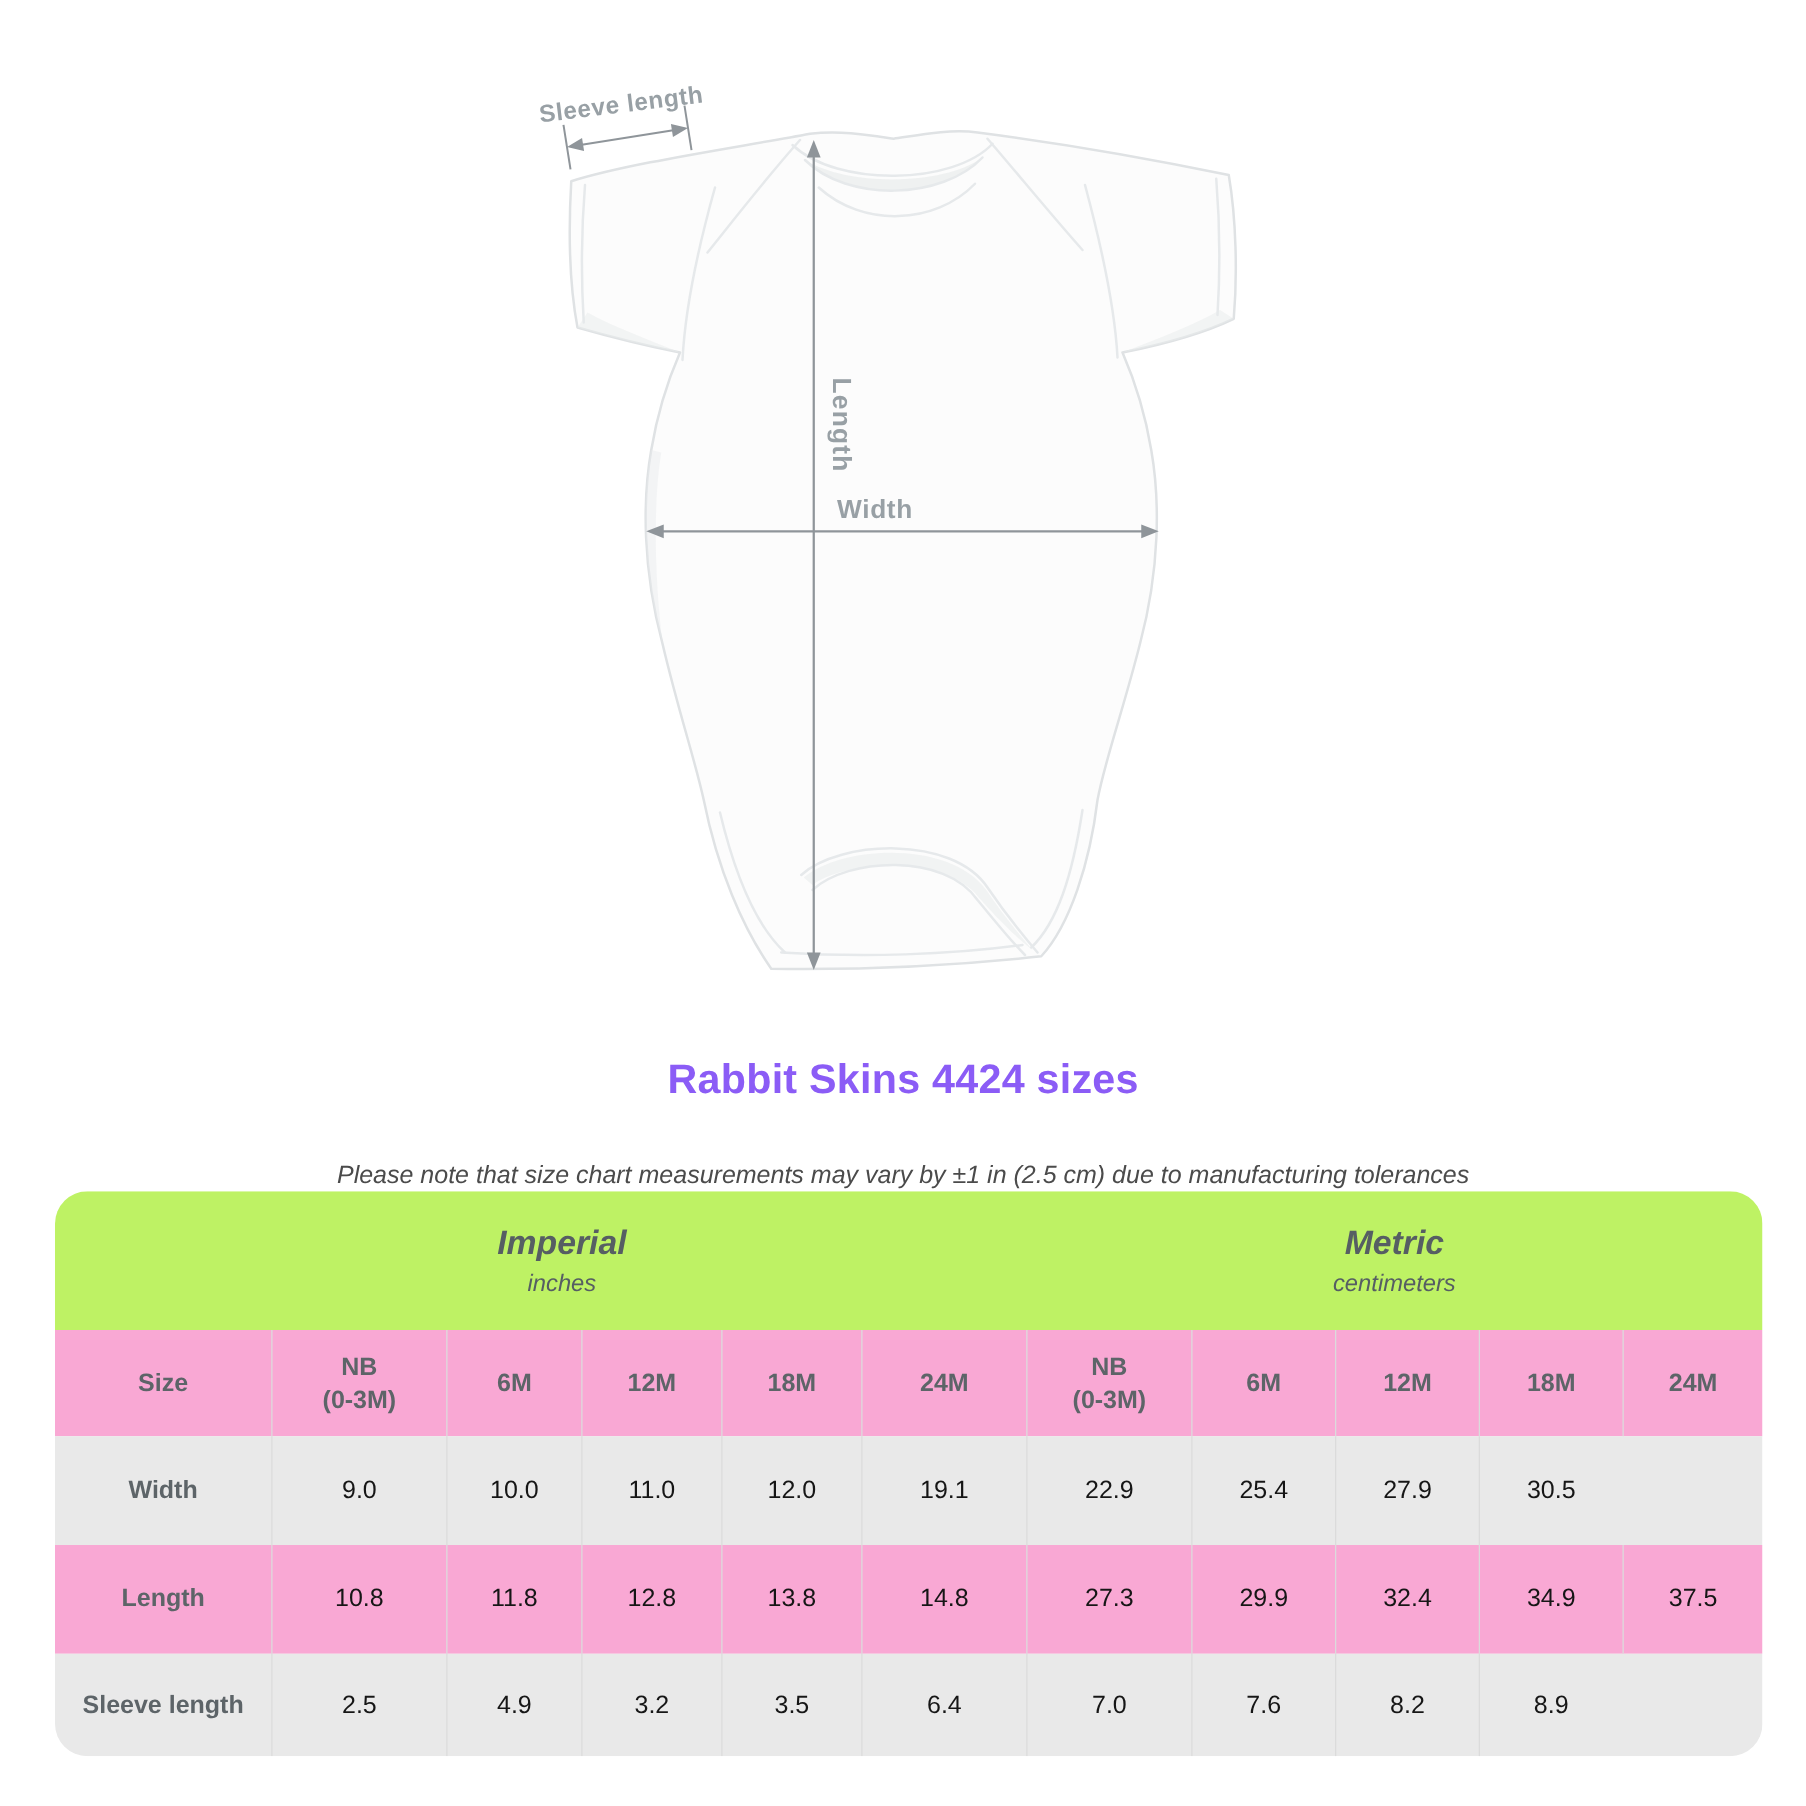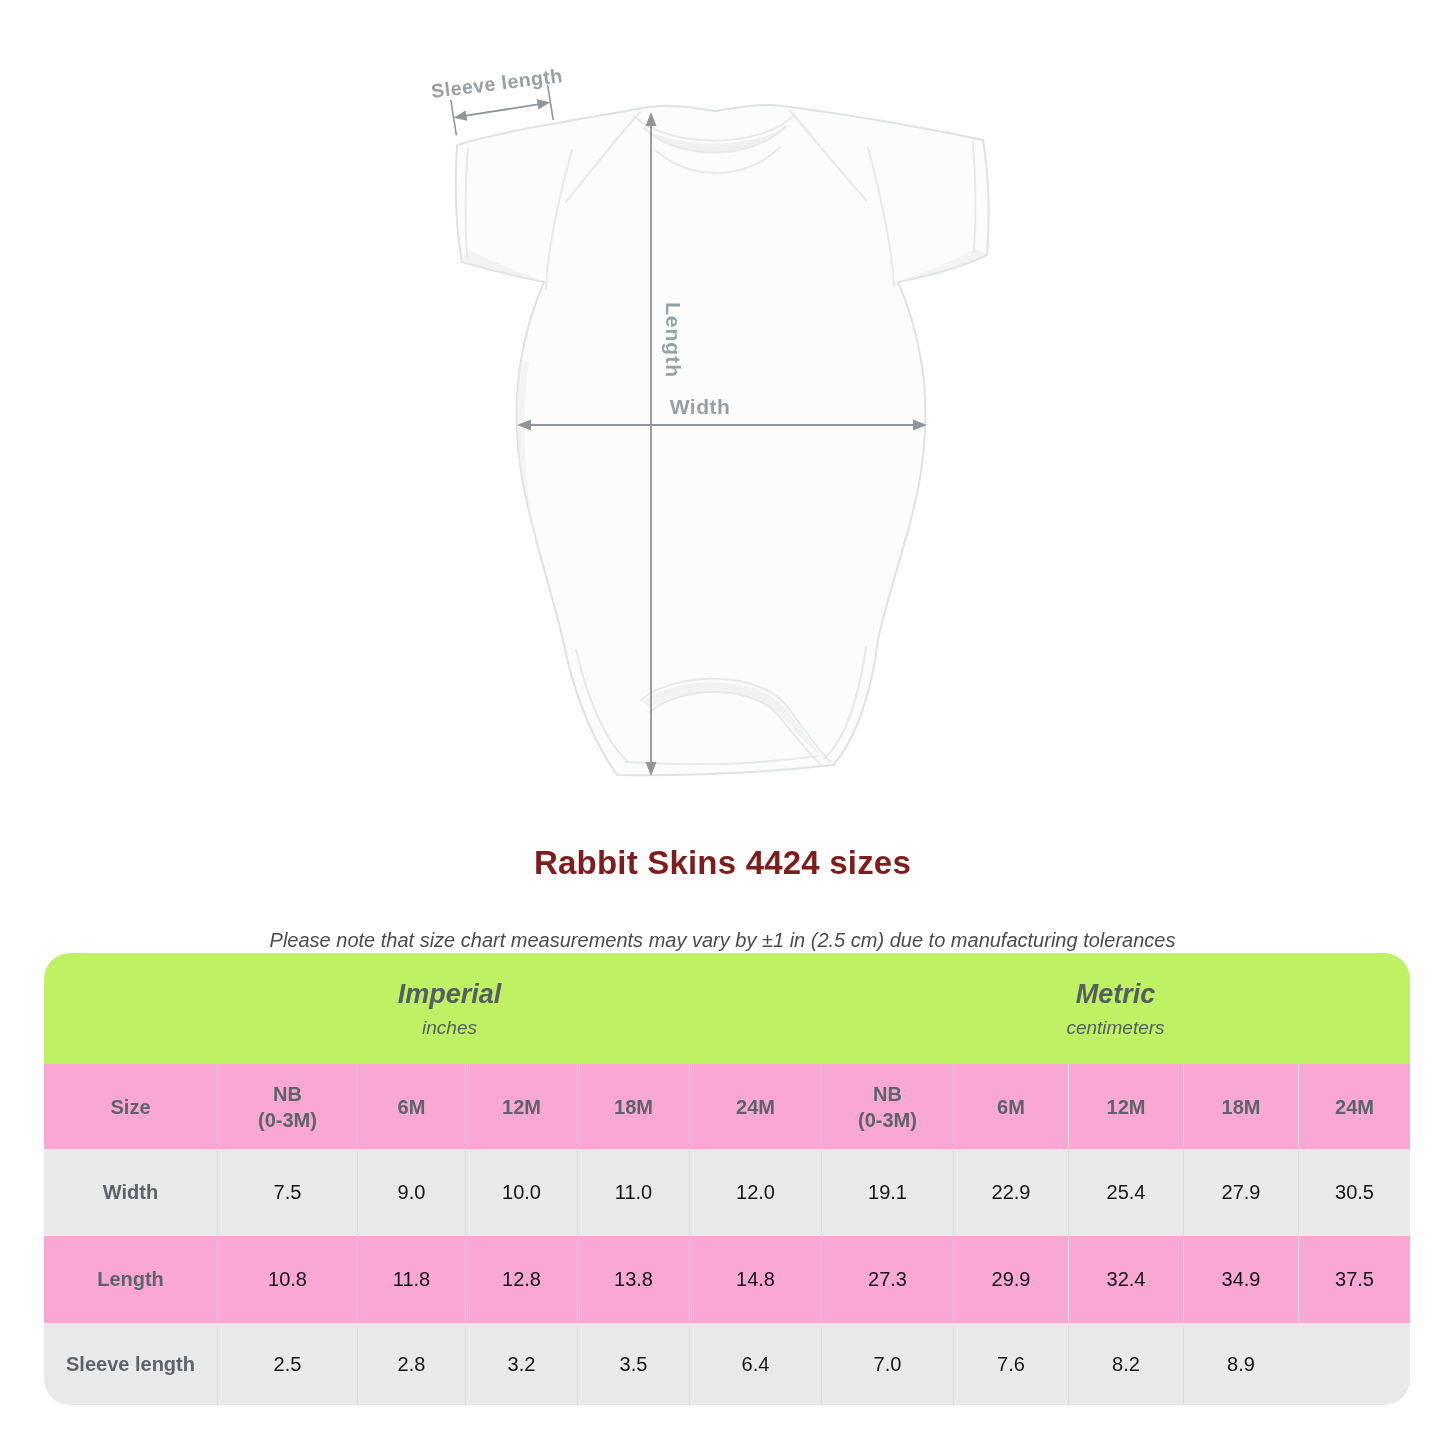--- a/index.html
+++ b/index.html
@@ -3,21 +3,21 @@
 <meta charset="utf-8">
 <style>
   html,body{margin:0;padding:0;background:#ffffff;}
   .stage{
     position:relative;width:1445px;height:1445px;background:#ffffff;overflow:hidden;
     font-family:"Liberation Sans","DejaVu Sans",sans-serif;
   }
   .diagram-wrap{position:absolute;left:0;top:0;width:1445px;height:830px;}
   .page-title{
     position:absolute;left:0;top:844px;width:1445px;text-align:center;
-    font-size:33px;font-weight:bold;color:#7f1d1d;letter-spacing:.2px;
+    font-size:33px;font-weight:bold;color:#8b5cf6;letter-spacing:.2px;
   }
   .page-subtitle{
     position:absolute;left:0;top:894px;width:1445px;text-align:center;
     font-size:20px;font-style:italic;color:#4b4b4b;margin-top:35px;
   }
   .size-table{
     position:absolute;left:44px;top:953px;width:1366px;border-radius:26px;overflow:hidden;
   }
   .band{display:grid;grid-template-columns:777px 589px;height:111px;background:#bef264;}
   .band-cell{display:flex;flex-direction:column;align-items:center;justify-content:center;gap:7px;color:#565e63;}
@@ -149,21 +149,20 @@
       <div class="cell head">NB
 (0-3M)</div>
       <div class="cell head">6M</div>
       <div class="cell head">12M</div>
       <div class="cell head">18M</div>
       <div class="cell head">24M</div>
     </div>
 
     <div class="cols trow stripe row-width">
       <div class="cell rowlabel">Width</div>
-      <div class="cell">7.5</div>
       <div class="cell">9.0</div>
       <div class="cell">10.0</div>
       <div class="cell">11.0</div>
       <div class="cell">12.0</div>
       <div class="cell">19.1</div>
       <div class="cell">22.9</div>
       <div class="cell">25.4</div>
       <div class="cell">27.9</div>
       <div class="cell">30.5</div>
     </div>
@@ -178,21 +177,21 @@
       <div class="cell">27.3</div>
       <div class="cell">29.9</div>
       <div class="cell">32.4</div>
       <div class="cell">34.9</div>
       <div class="cell">37.5</div>
     </div>
 
     <div class="cols trow stripe row-sleeve">
       <div class="cell rowlabel">Sleeve length</div>
       <div class="cell">2.5</div>
-      <div class="cell">2.8</div>
+      <div class="cell">4.9</div>
       <div class="cell">3.2</div>
       <div class="cell">3.5</div>
       <div class="cell">6.4</div>
       <div class="cell">7.0</div>
       <div class="cell">7.6</div>
       <div class="cell">8.2</div>
       <div class="cell">8.9</div>
     </div>
 
   </div>

